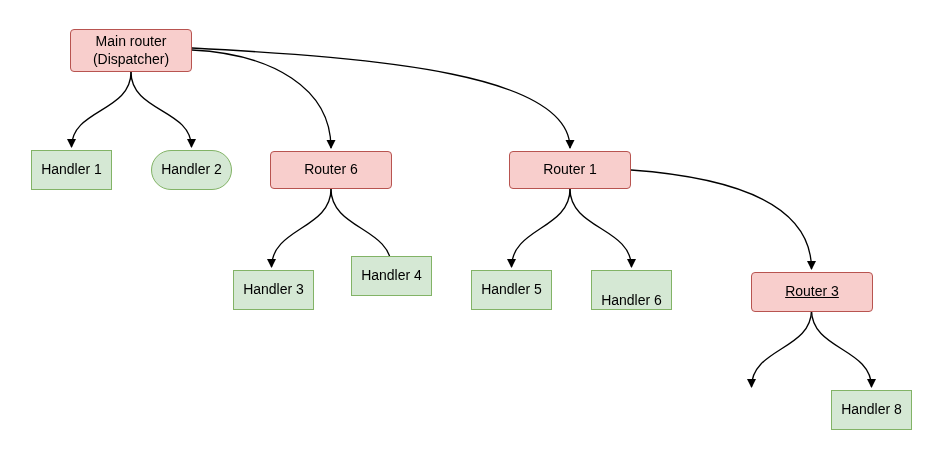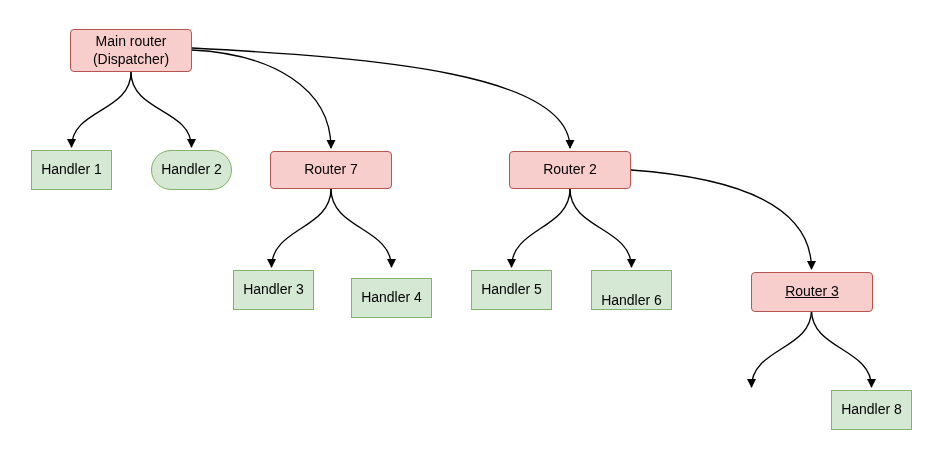--- a/index.html
+++ b/index.html
@@ -84,32 +84,32 @@
 
   <div class="node handler" style="left:31px; top:150px; width:81px; height:40px;">
     <span>Handler 1</span>
   </div>
 
   <div class="node handler" style="left:151px; top:150px; width:81px; height:40px;border-radius:20px;">
     <span>Handler 2</span>
   </div>
 
   <div class="node router" style="left:270px; top:151px; width:122px; height:38px;">
-    <span>Router 7</span>
+    <span>Router 6</span>
   </div>
 
   <div class="node router" style="left:509px; top:151px; width:122px; height:38px;">
-    <span>Router 2</span>
+    <span>Router 1</span>
   </div>
 
   <div class="node handler" style="left:233px; top:270px; width:81px; height:40px;">
     <span>Handler 3</span>
   </div>
 
-  <div class="node handler" style="left:351px; top:278px; width:81px; height:40px;">
+  <div class="node handler" style="left:351px; top:256px; width:81px; height:40px;">
     <span>Handler 4</span>
   </div>
 
   <div class="node handler" style="left:471px; top:270px; width:81px; height:40px;align-items:center;">
     <span>Handler 5</span>
   </div>
 
   <div class="node handler" style="left:591px; top:270px; width:81px; height:40px;align-items:flex-end;">
     <span>Handler 6</span>
   </div>

